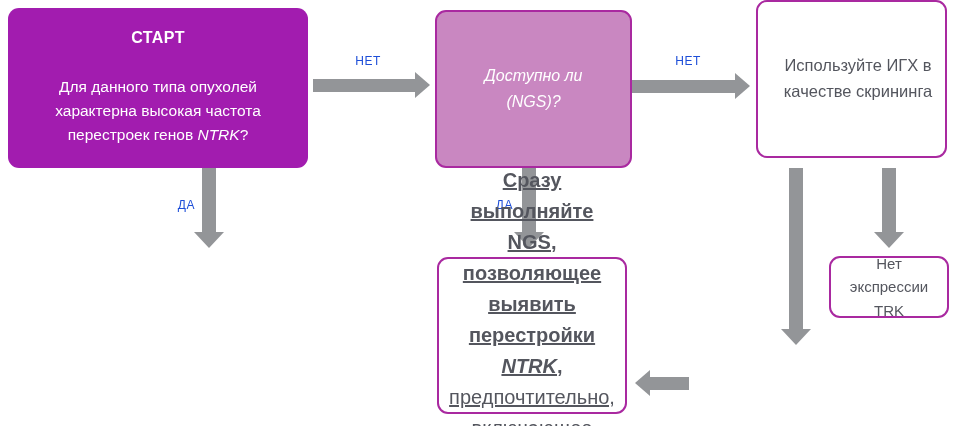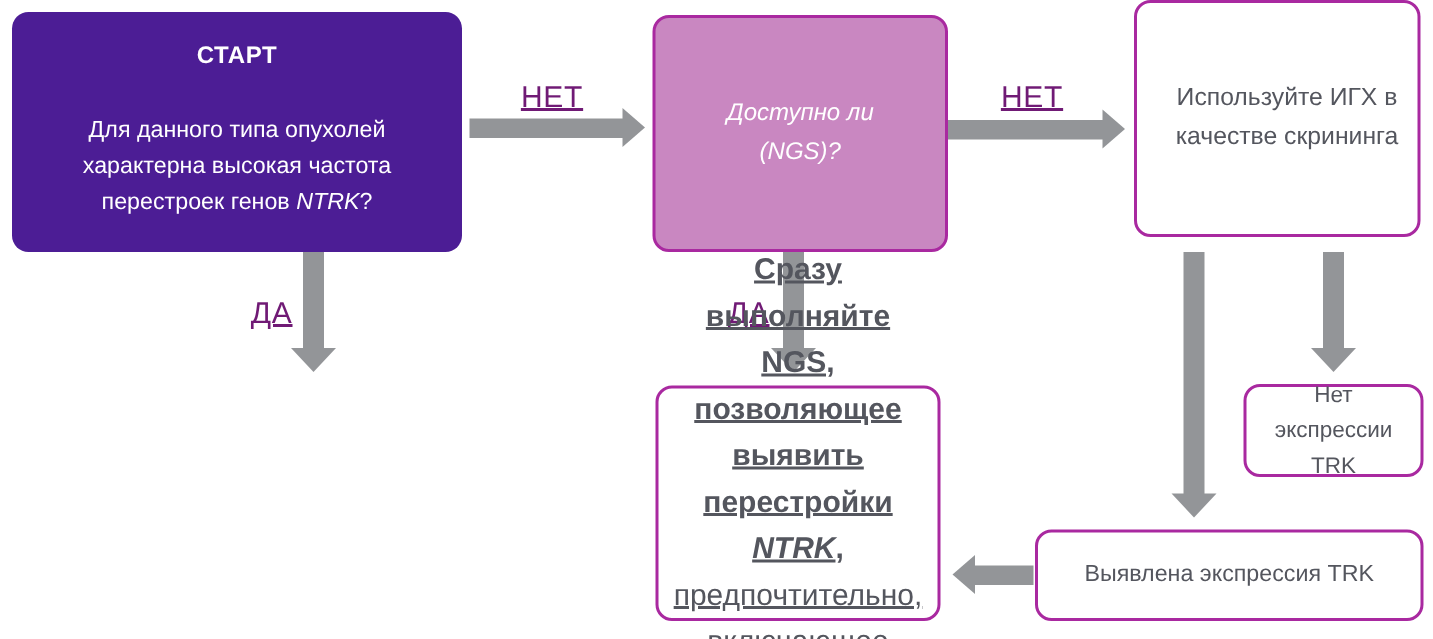--- a/index.html
+++ b/index.html
@@ -14,21 +14,21 @@
     position:absolute;
     box-sizing:border-box;
     border-radius:11px;
     display:flex;
     flex-direction:column;
     align-items:center;
     justify-content:center;
     text-align:center;
   }
   .node.filled-dark{
-    background:#4c1d95;
+    background:#a21caf;
     color:#ffffff;
     gap:26px;
   }
   .node.filled-light{
     background:#c987c1;
     border:2px solid #a929a0;
     color:#ffffff;
     font-style:italic;
   }
   .node.outlined{
@@ -68,25 +68,24 @@
   
   .shaft{position:absolute;background:#939598;}
   .head{position:absolute;width:0;height:0;}
   .head.right{border-top:13px solid transparent;border-bottom:13px solid transparent;border-left:15px solid #939598;}
   .head.left {border-top:13px solid transparent;border-bottom:13px solid transparent;border-right:15px solid #939598;}
   .head.down {border-left:15px solid transparent;border-right:15px solid transparent;border-top:16px solid #939598;}
 
   
   .edge-label{
     position:absolute;
-    font-size:20px;
-    color:#701a75;
+    font-size:12px;
+    color:#1d4ed8;
     letter-spacing:.5px;
     text-align:center;
-    text-decoration:underline;
   }
 </style>
 </head>
 <body>
 
 <div class="canvas">
 
   <div class="node filled-dark" id="box-start">
     <div class="title">СТАРТ</div>
     <div class="body"><span>Для данного типа опухолей характерна высокая частота перестроек генов </span><span class="italic">NTRK</span><span>?</span></div>
@@ -125,20 +124,17 @@
   <div class="shaft" style="left:789px;top:168px;width:14px;height:162px;"></div>
   <div class="head down" style="left:781px;top:329px;"></div>
 
   <div class="shaft" style="left:882px;top:168px;width:14px;height:65px;"></div>
   <div class="head down" style="left:874px;top:232px;"></div>
 
   <div class="node outlined" id="box-no-trk">
     <div class="body">Нет экспрессии TRK</div>
   </div>
 
-  <div class="node outlined" id="box-trk-pos">
-    <div class="body">Выявлена экспрессия TRK</div>
-  </div>
 
   <div class="shaft" style="left:650px;top:377px;width:39px;height:13px;"></div>
   <div class="head left" style="left:635px;top:370px;"></div>
 
 </div>
 
 </body></html>

